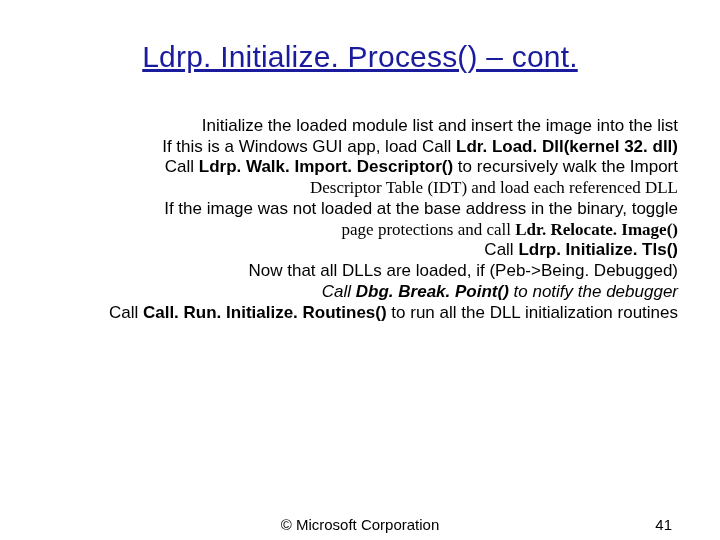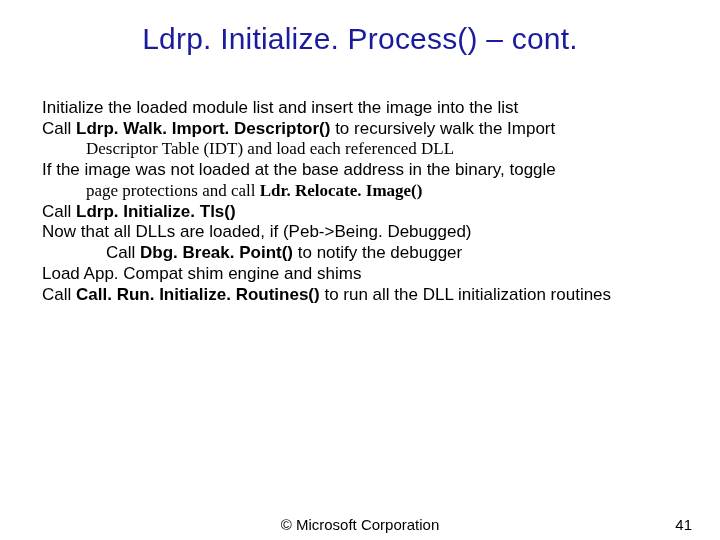--- a/index.html
+++ b/index.html
@@ -15,79 +15,82 @@
       width: 100%;
       height: 100%;
       padding: 18px 40px 0 40px;
       position: relative;
     }
     .title {
       color: #1b1b9e;
       font-size: 30px;
       font-weight: 400;
       text-align: center;
-      margin-top: 4px;
+      margin-top: 22px;
       margin-bottom: 42px;
       letter-spacing: 0.2px;
       padding-left: 40px;
       padding-right: 40px;
+      text-decoration: underline;
     }
     .body {
       color: #000;
       font-size: 17px;
       line-height: 1.22;
       padding-left: 2px;
       padding-right: 2px;
     }
     .body p {
       margin: 0;
+      text-align: right;
     }
     .indent {
       padding-left: 44px;
       font-family: Liberation Serif, serif;
     }
     .indent2 {
       padding-left: 64px;
+      font-style: italic;
     }
     .bold { font-weight: bold; }
     .footer {
       position: absolute;
       bottom: 24px;
       left: 0;
       width: 100%;
       color: #000;
       font-size: 15px;
     }
     .copyright {
       position: absolute;
       left: 50%;
       transform: translateX(-50%);
     }
     .pagenum {
       position: absolute;
-      right: 28px;
+      right: 48px;
       margin-left: 48px;
     }
   </style>
 </head>
 <body>
 
 <div class="slide">
   <h1 class="title">Ldrp. Initialize. Process() – cont.</h1>
 
   <div class="body">
     <p>Initialize the loaded module list and insert the image into the list</p>
+    <p><span>If this is a Windows GUI app, load Call </span><span class="bold">Ldr. Load. Dll(kernel 32. dll)</span></p>
     <p><span>Call </span><span class="bold">Ldrp. Walk. Import. Descriptor()</span><span> to recursively walk the Import</span></p>
     <p class="indent">Descriptor Table (IDT) and load each referenced DLL</p>
     <p>If the image was not loaded at the base address in the binary, toggle</p>
     <p class="indent"><span>page protections and call </span><span class="bold">Ldr. Relocate. Image()</span></p>
     <p><span>Call </span><span class="bold">Ldrp. Initialize. Tls()</span></p>
     <p>Now that all DLLs are loaded, if (Peb-&gt;Being. Debugged)</p>
     <p class="indent2"><span>Call </span><span class="bold">Dbg. Break. Point()</span><span> to notify the debugger</span></p>
-    <p>Load App. Compat shim engine and shims</p>
     <p><span>Call </span><span class="bold">Call. Run. Initialize. Routines()</span><span> to run all the DLL initialization routines</span></p>
   </div>
 
   <div class="footer">
     <span class="copyright">© Microsoft Corporation</span>
     <span class="pagenum">41</span>
   </div>
 </div>
 
 </body></html>

